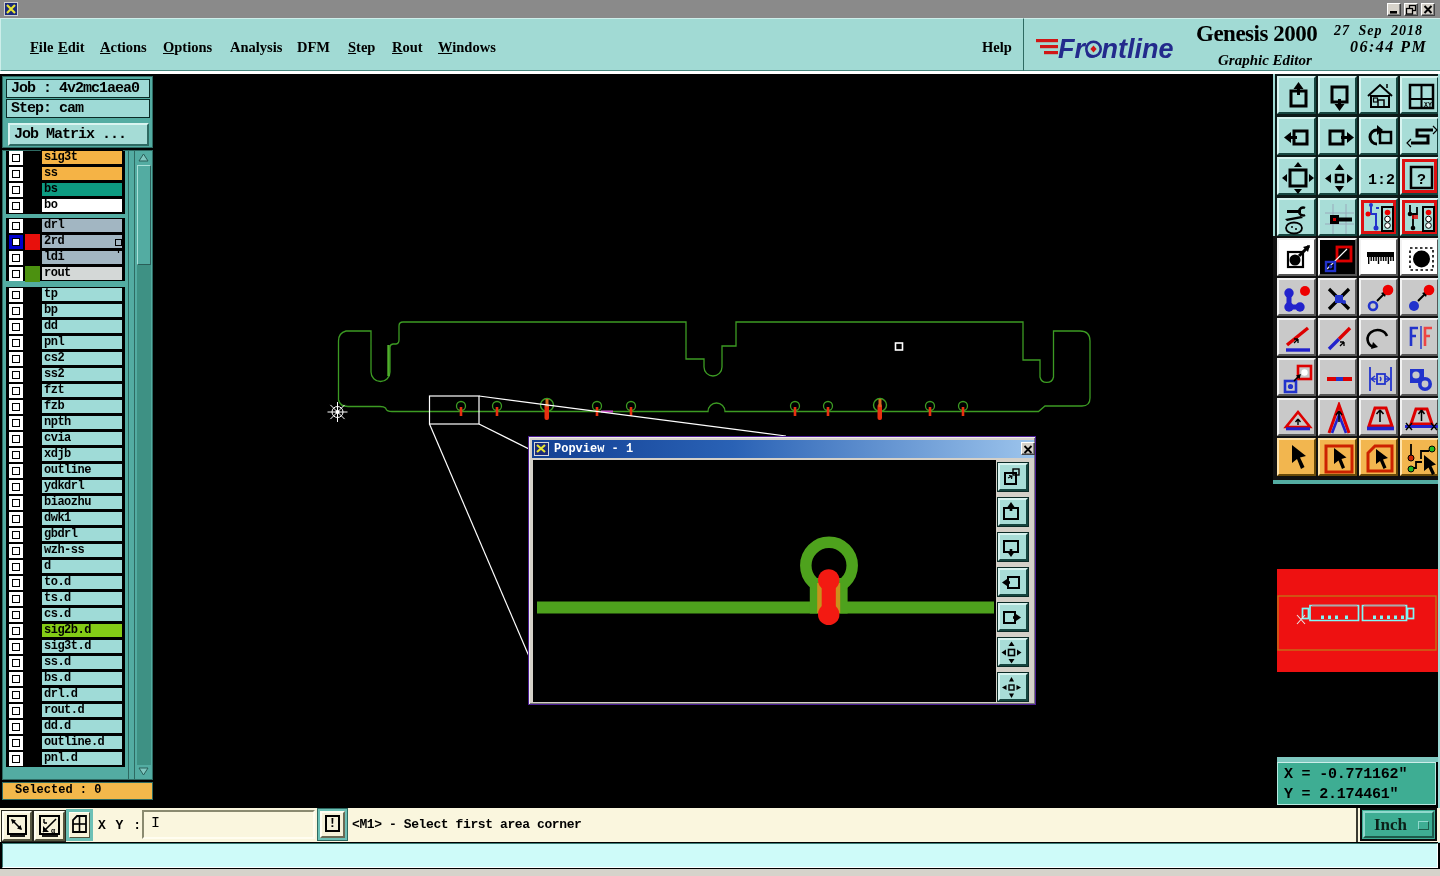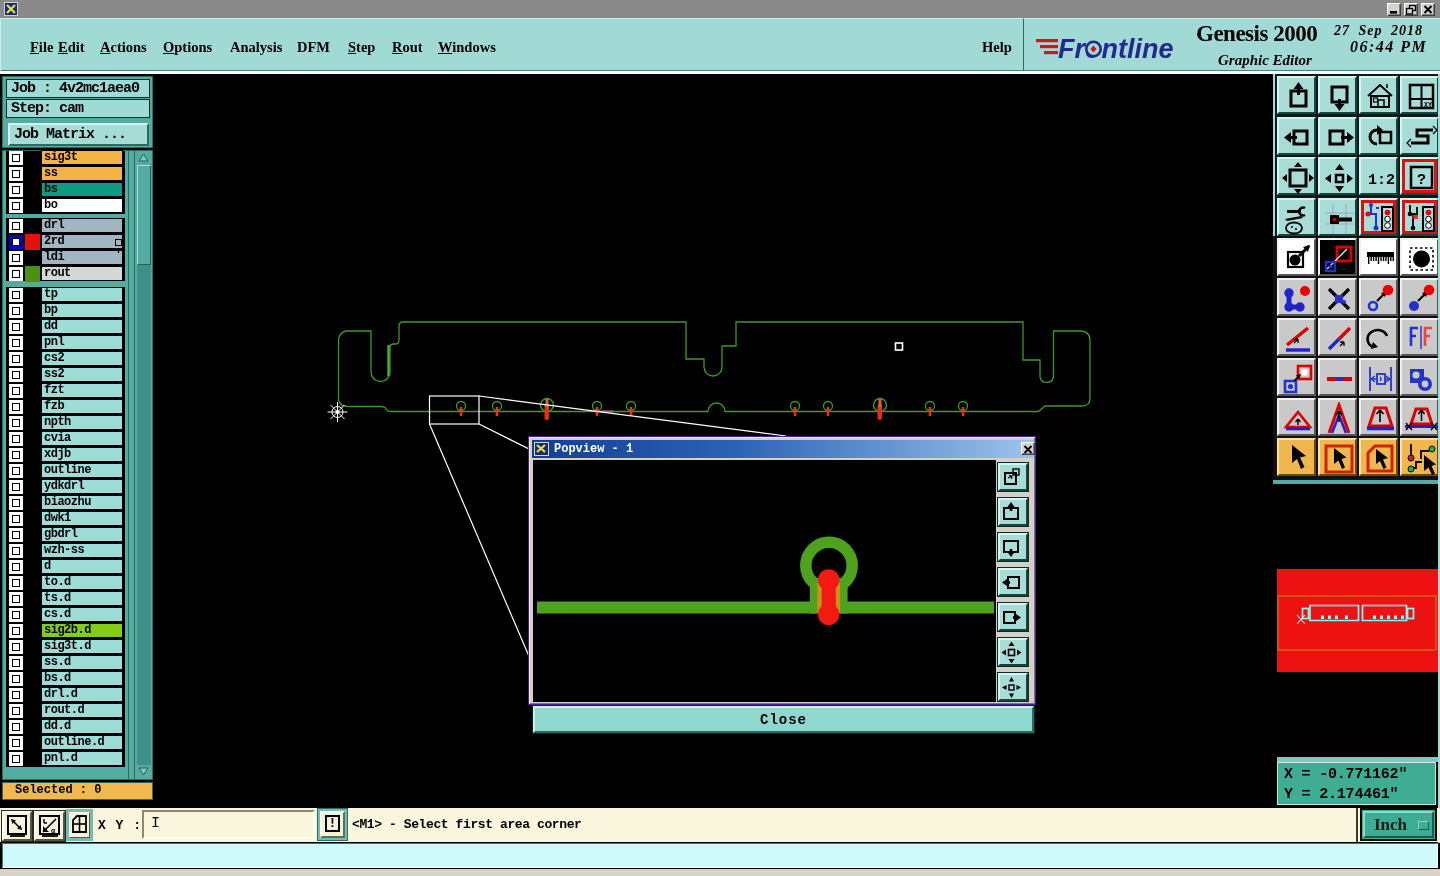--- a/index.html
+++ b/index.html
@@ -832,21 +832,20 @@
         <polygon points="1.5,12.5 6,9.5 6,15.5" fill="#000"></polygon>
         <polygon points="21.5,12.5 17,9.5 17,15.5" fill="#000"></polygon>
       </svg></div>
 <div class="pbtn" style="top:236px"><svg width="23" height="25" viewBox="0 0 23 25">
         <rect x="9" y="10" width="5" height="5" stroke="#000" fill="none" stroke-width="1.4"></rect>
         <polygon points="11.5,2 9,6.5 14,6.5" fill="#000"></polygon>
         <polygon points="11.5,23 9,18.5 14,18.5" fill="#000"></polygon>
         <polygon points="2,12.5 6.5,10 6.5,15" fill="#000"></polygon>
         <polygon points="21,12.5 16.5,10 16.5,15" fill="#000"></polygon>
       </svg></div>
-<div class="abs" id="pclose">Close</div>
 </div>
 
 <div class="abs" id="botbar">
 <div class="abs" style="left:2px;top:3px;width:30px;height:30px;background:#f7f3da;border:2px solid #fffef2;border-right-color:#55553f;border-bottom-color:#55553f;box-shadow:0 0 0 1px #2a2a20"><svg width="26" height="26" viewBox="0 0 26 26">
         <rect x="4" y="3" width="18" height="18" fill="none" stroke="#000" stroke-width="2"></rect>
         <line x1="8" y1="7" x2="17" y2="16" stroke="#000" stroke-width="1.6"></line>
         <polygon points="7,6 12,7.5 8.5,11" fill="#000"></polygon>
         <polygon points="18,17 13,15.5 16.5,12" fill="#000"></polygon>
         <line x1="6" y1="23" x2="21" y2="23" stroke="#000" stroke-width="1.8"></line>
       </svg></div>

